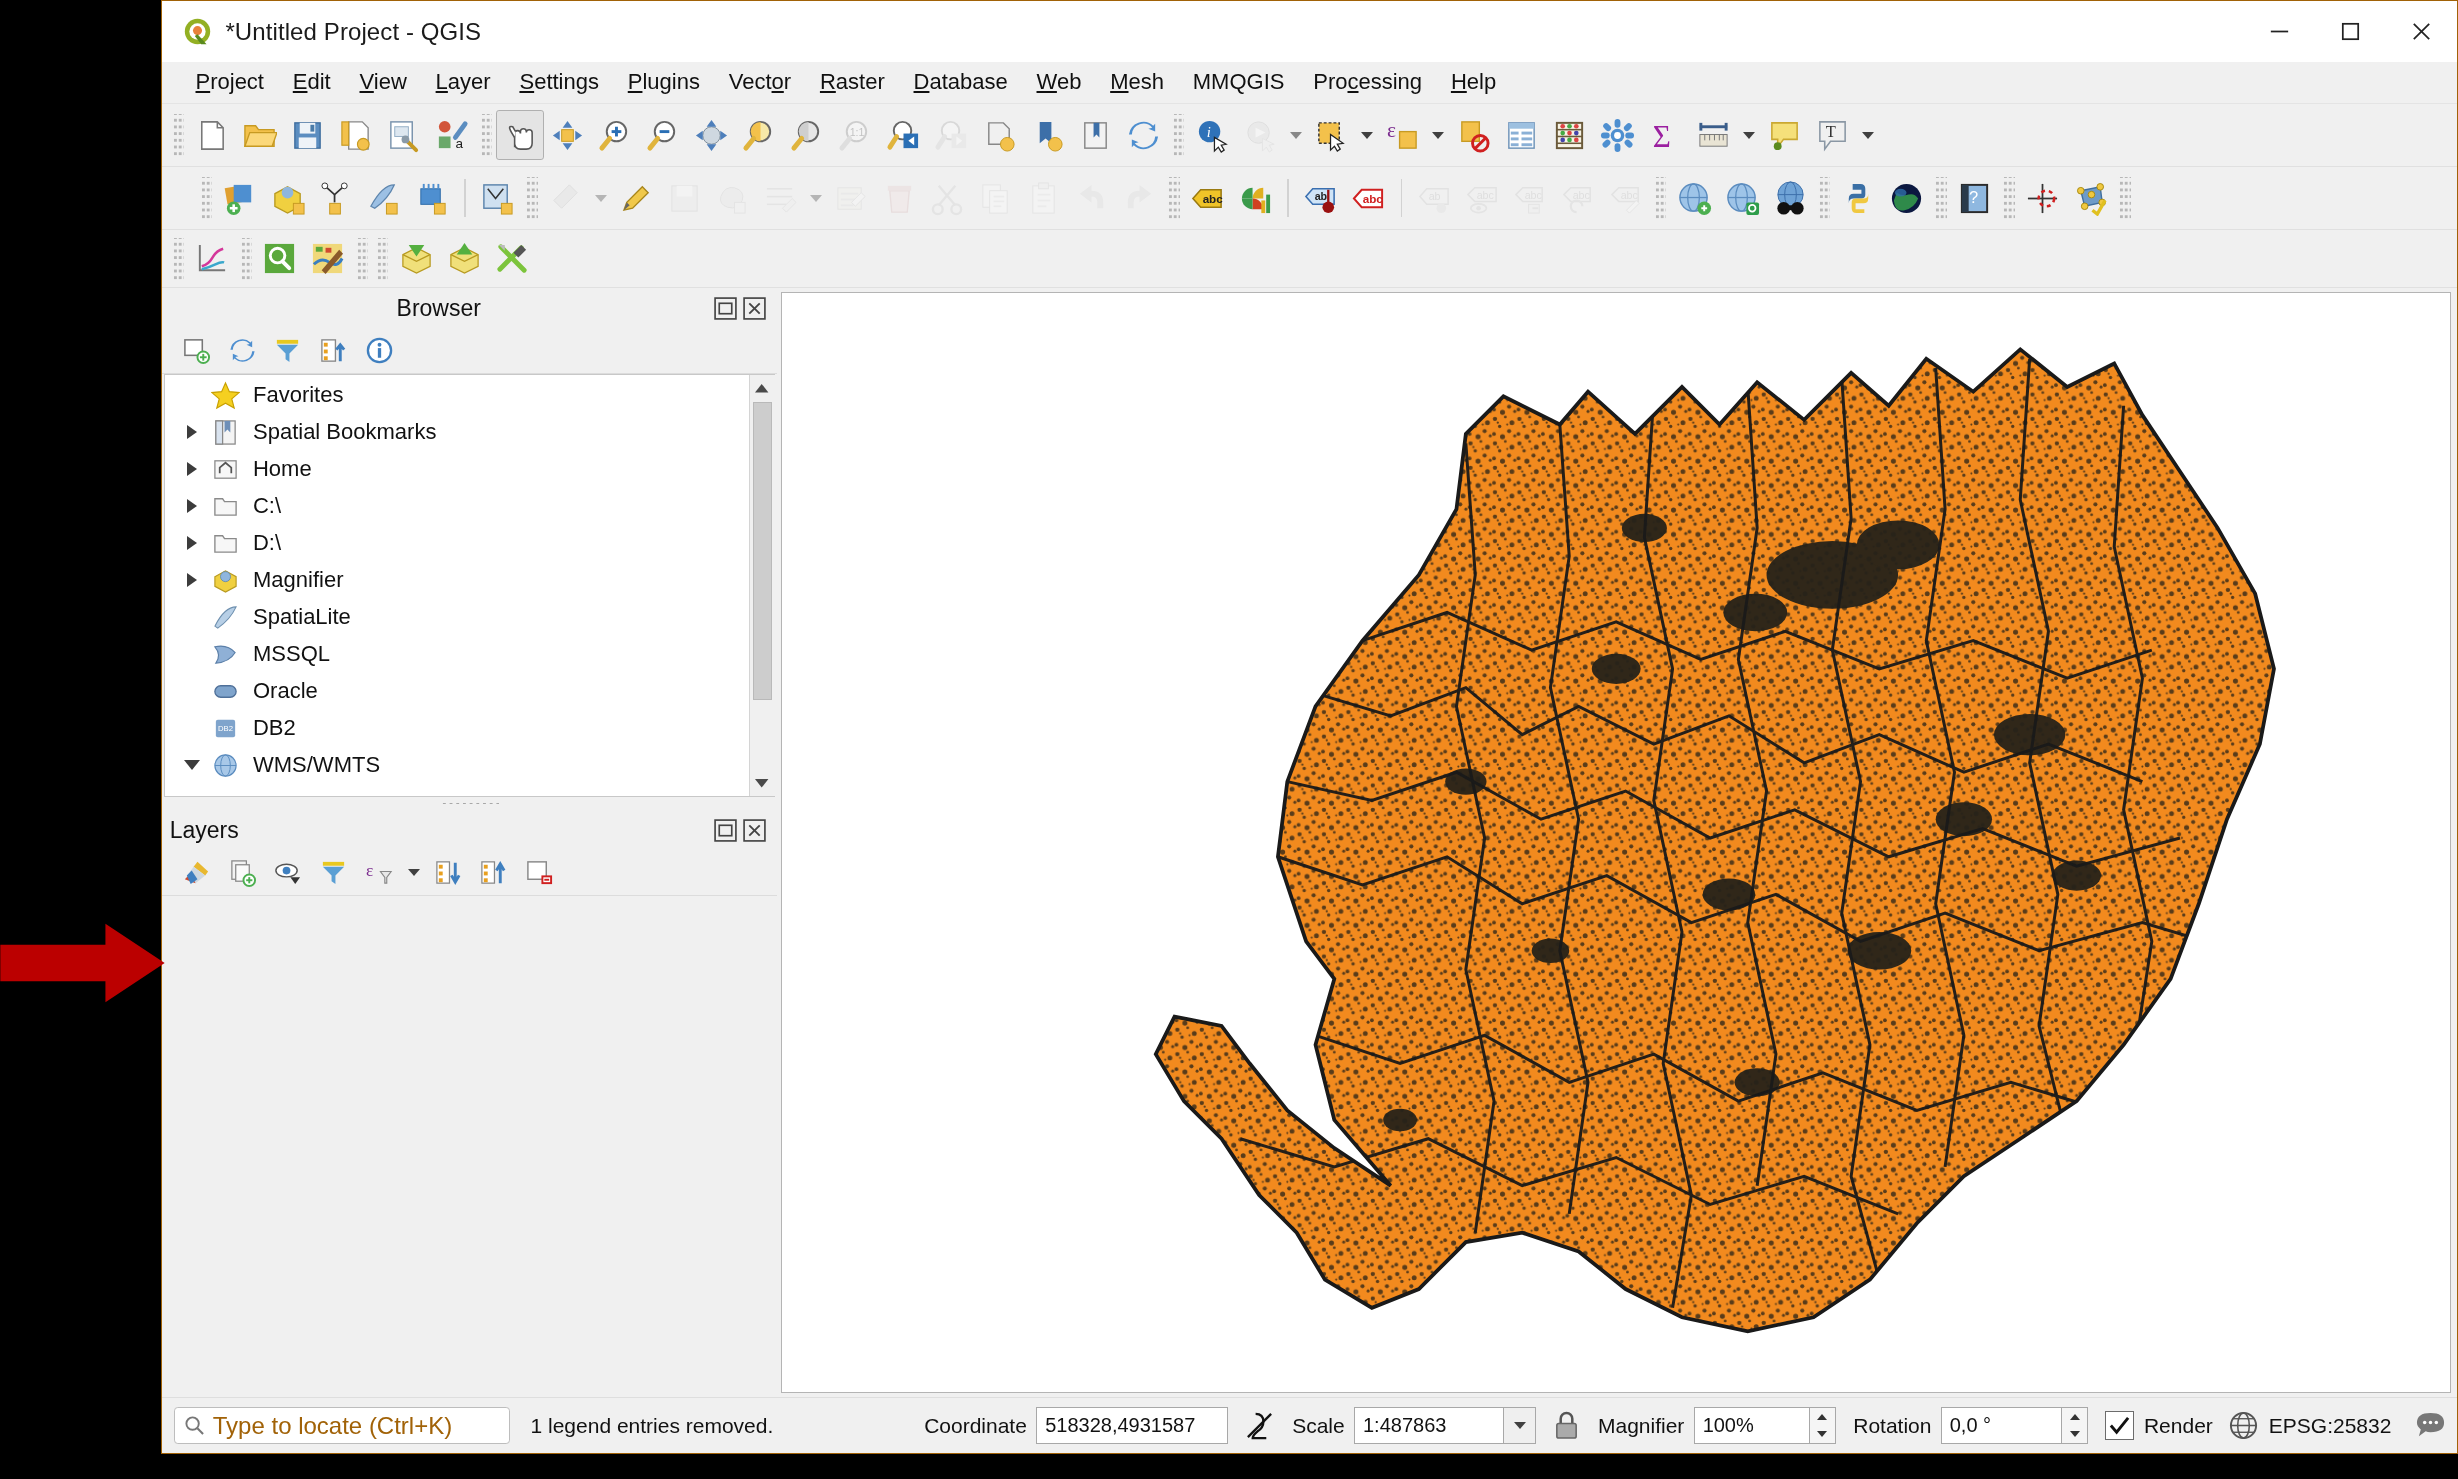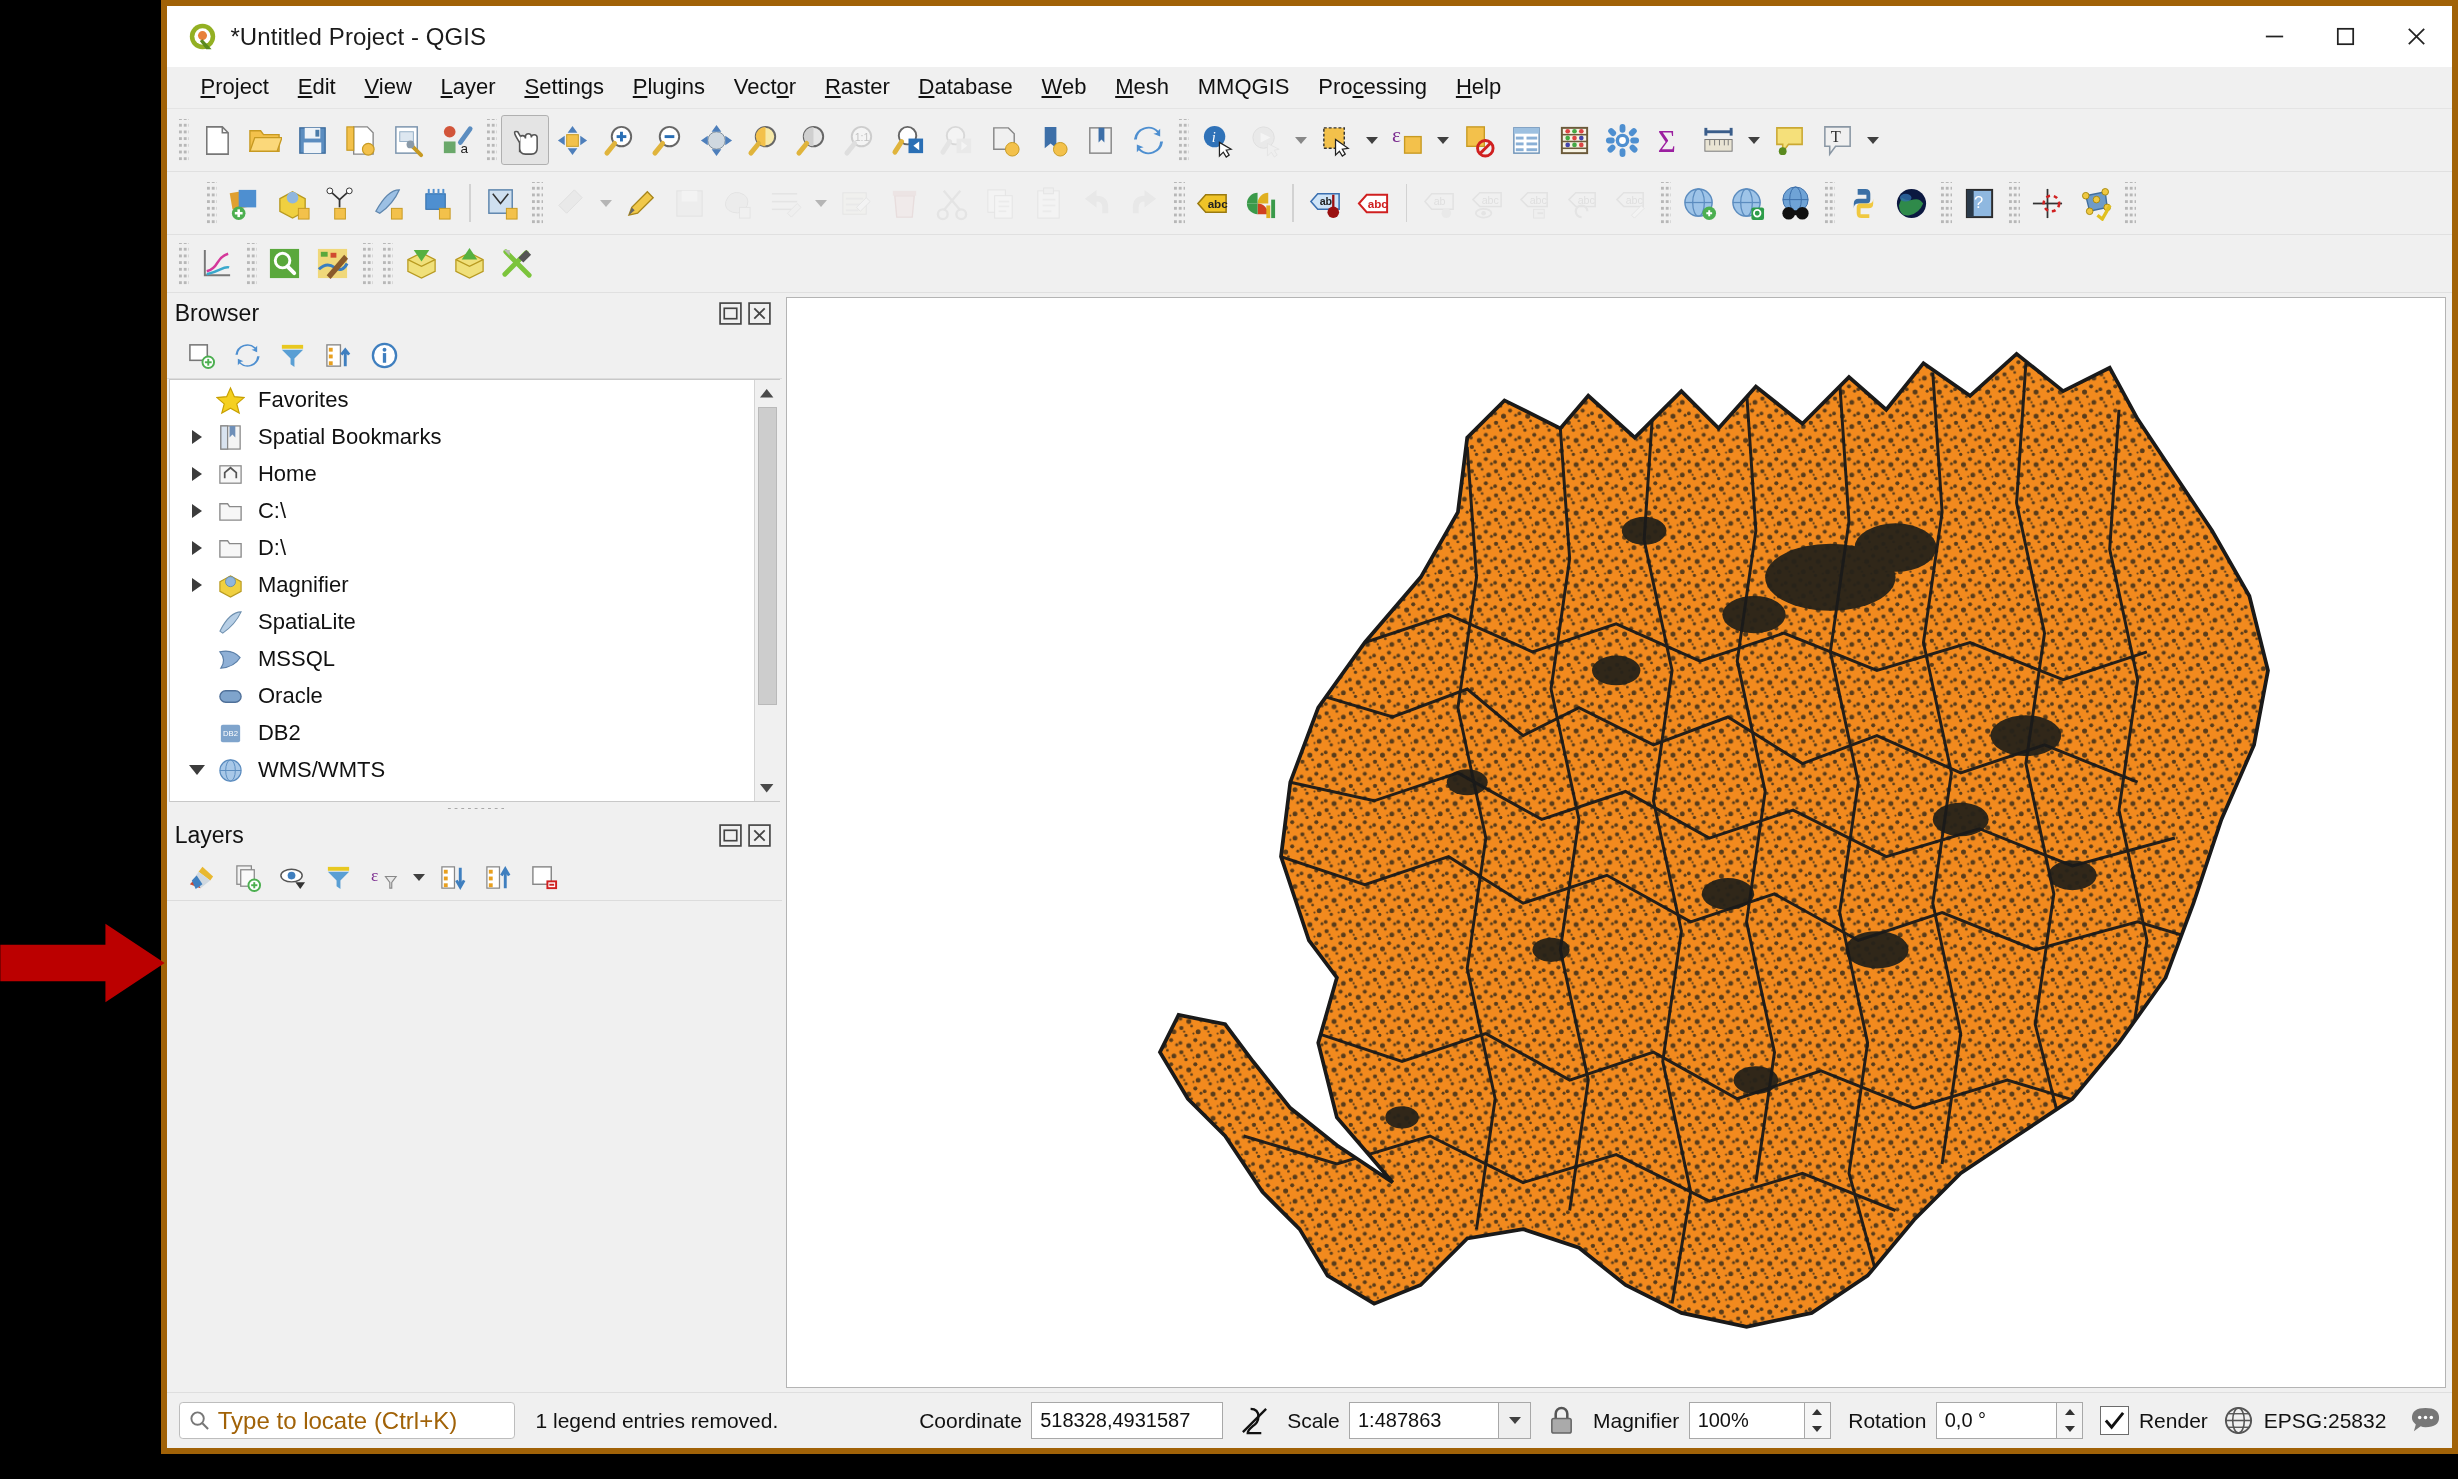--- a/index.html
+++ b/index.html
@@ -16,21 +16,21 @@
   #arrow-annotation {
     position: absolute; left: 0px; top: 920px;
     width: 165px; height: 86px; z-index: 60;
   }
 
   
   #qgis-window {
     position: absolute; left: 161px; top: 0px;
     width: 2297px; height: 1454px;
     background: #f0f0f0;
-    border: 6px solid #a16207;
+    border: 1px solid #a16207;
     display: flex; flex-direction: column;
   }
 
   
   #title-bar {
     height: 61px; background: #ffffff;
     display: flex; align-items: center;
     flex: 0 0 61px; position: relative;
   }
   #title-logo { margin-left: 21px; width: 29px; height: 29px; }
@@ -105,21 +105,21 @@
   }
   .panel-btn { width: 25px; height: 25px; margin-left: 4.8px; }
   .panel-toolbar {
     height: 46px; display: flex; align-items: center; gap: 3.8px;
     padding-left: 13.4px; background: #f0f0f0;
     border-bottom: 1px solid #dcdcdc;
   }
   .pt-btn { width: 42px; height: 38px; display:flex; align-items:center; justify-content:center; border-radius:2.9px; }
   .pt-caret { width: 19px; height: 38px; display:flex; align-items:center; justify-content:center; }
 
-  #browser-panel { flex: 0 0 509px; display: flex; flex-direction: column; }
+  #browser-panel { flex: 0 0 509px; display: flex; flex-direction: column; text-align: center; }
   #browser-tree-wrap {
     flex: 1 1 auto; background: #fff; border: 1px solid #c8c8c8;
     margin: 0 1.9px 0 1.9px; display: flex; min-height: 0;
   }
   #browser-tree { flex: 1 1 auto; overflow: hidden; padding-top: 1.9px; }
   .tree-row {
     height: 37px; display: flex; align-items: center; padding-left: 11.5px;
     font-size: 22px; color: #111;
   }
   .tree-expander { width: 31px; display: flex; align-items: center; justify-content: center; flex:0 0 31px; }

